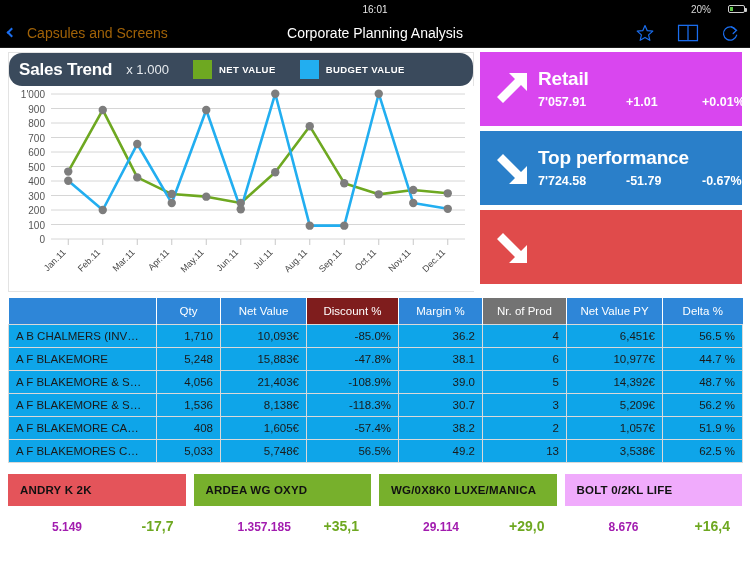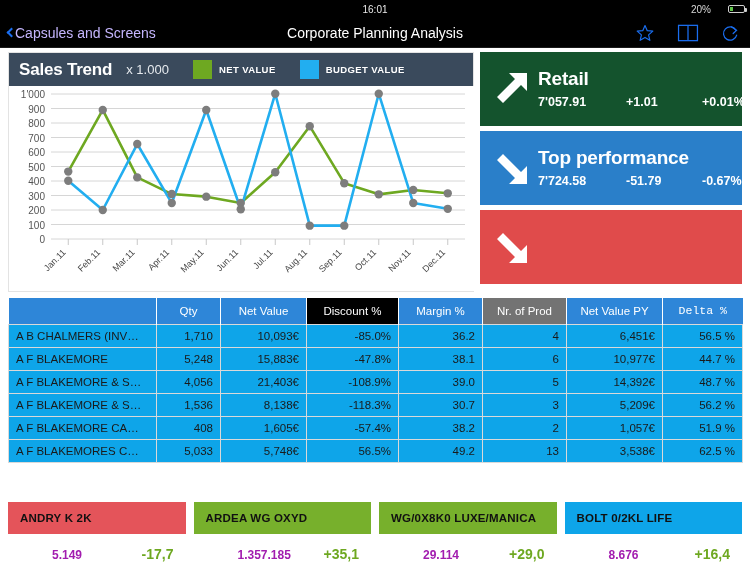--- a/index.html
+++ b/index.html
@@ -28,21 +28,21 @@
   .batt { width:17px; height:8px; border:1px solid #cfcfcf; border-radius:2px; position:relative; }
   .batt::after{ content:""; position:absolute; right:-3px; top:2px; width:2px; height:4px; background:#cfcfcf; border-radius:0 1px 1px 0;}
   .batt i { position:absolute; left:1px; top:1px; bottom:1px; width:20%; background:#5fc54a; display:block; }
 
   
   .navbar {
     height:30px; background:#000; position:relative;
     display:flex; align-items:center;
     border-bottom:1px solid #1a1a1a;
   }
-  .nav-back { position:absolute; left:8px; display:flex; align-items:center; gap:0; color:#c4b5fd; font-size:14px; cursor:pointer;}
+  .nav-back { position:absolute; left:8px; display:flex; align-items:center; gap:12px; color:#a16207; font-size:14px; cursor:pointer;}
   .chev { display:inline-block; width:7px; height:7px; border-left:2px solid #1a6ef0; border-bottom:2px solid #1a6ef0; transform:rotate(45deg); }
   .nav-title { position:absolute; left:0; right:0; text-align:center; color:#fff; font-size:14px; }
   .nav-icons { position:absolute; right:10px; display:flex; align-items:center; gap:22px; }
   .nav-icons svg { display:block; cursor:pointer; }
 
   
   .content { position:absolute; top:48px; left:0; right:0; bottom:0; background:#fff; }
 
   
   .chart-panel {
@@ -74,39 +74,39 @@
   .kpi-abs { width:76px; }
   .kpi-pct { flex:1; text-align:right; }
 
   
   .table-wrap { position:absolute; left:8px; right:8px; top:250px; height:170px; }
   table { width:100%; border-collapse:collapse; table-layout:fixed; font-size:11.5px; color:#1a1a1a;}
   thead th {
     background:#2e86d8; color:#fff; font-weight:normal; font-size:11.5px;
     height:26px; border-right:1px solid #ffffff; text-align:center; padding:0 6px;
   }
-  thead th:last-child { border-right:none;font-family:Liberation Mono, monospace; }
+  thead th:last-child { border-right:none; }
   tbody td {
     height:23px; border:1px solid #d9d9d9; padding:0 7px; background:#0ea5e9; white-space:nowrap; overflow:hidden;
   }
   td.name { text-align:left; }
   td.num { text-align:right; }
   .col-name { width:148px; }
   .col-qty { width:64px; }
   .col-nv { width:86px; }
   .col-disc { width:92px; }
   .col-marg { width:84px; }
   .col-prod { width:84px; }
   .col-nvpy { width:96px; }
   .col-delta { width:80px; }
 
   
   .tiles { position:absolute; left:8px; right:8px; top:426px; height:128px; display:flex; gap:8px; }
   .tile { flex:1; display:flex; flex-direction:column; }
-  .tile-head { height:32px; display:flex; align-items:center; padding:0 12px;margin-top:28px; }
+  .tile-head { height:32px; display:flex; align-items:center; padding:0 12px; }
   .tile-name { font-size:11.5px; font-weight:bold; color:#111; letter-spacing:0.2px; }
   .tile-foot { display:flex; align-items:baseline; padding:12px 12px 0 12px; }
   .tile-val { font-size:12px; font-weight:bold; color:#a21caf;margin-left:32px; }
   .tile-delta { margin-left:auto; font-size:14px; font-weight:bold; }
 </style>
 </head>
 <body>
 
 <div class="screen">
 
@@ -147,21 +147,21 @@
           <path d="M17.5 8.5 A8 8 0 1 0 18.4 14.5"></path>
           <polyline points="12.2,4.6 18.2,8.8 14.2,12.6" fill="none"></polyline>
         </svg>
       </span>
     </div>
   </div>
 
   <div class="content">
 
     <div class="chart-panel">
-      <div class="chart-head" style="background: rgb(58, 74, 92);">
+      <div class="chart-head" style="background: rgb(58, 74, 92); border-radius: 13px;">
         <span class="chart-title">Sales Trend</span>
         <span class="chart-mult">x 1.000</span>
         <span class="legend">
           <span class="sw" id="sw0" style="background: rgb(110, 168, 33);"></span>
           <span class="legend-lbl">NET VALUE</span>
         </span>
         <span class="legend">
           <span class="sw" id="sw1" style="background: rgb(34, 174, 240);"></span>
           <span class="legend-lbl">BUDGET VALUE</span>
         </span>
@@ -238,21 +238,21 @@
             <circle cx="300.75" cy="139.66" r="4.2" fill="#7d7d7d"></circle>
             <circle cx="335.25" cy="139.66" r="4.2" fill="#7d7d7d"></circle>
             <circle cx="369.75" cy="7.710000000000008" r="4.2" fill="#7d7d7d"></circle>
             <circle cx="404.25" cy="117.03999999999999" r="4.2" fill="#7d7d7d"></circle>
             <circle cx="438.75" cy="122.84" r="4.2" fill="#7d7d7d"></circle>
           </svg>
       </div>
     </div>
 
     <div class="kpi-col">
-      <div class="kpi" id="kpi0" style="background: #14532d;">
+      <div class="kpi" id="kpi0" style="background: #d946ef;">
         <div class="kpi-arrow">
           <svg width="44" height="44" viewBox="0 0 44 44">
               <g fill="#ffffff">
                 <polygon points="8,30 26,12 20,6 38,6 38,24 32,18 14,36"></polygon>
               </g>
             </svg>
         </div>
         <div class="kpi-body">
           <div class="kpi-name">Retail</div>
           <div class="kpi-nums">
@@ -300,21 +300,21 @@
           <col class="col-marg">
             <col class="col-prod">
             <col class="col-nvpy">
             <col class="col-delta">
         </colgroup>
         <thead>
           <tr>
             <th style="background: rgb(46, 134, 216);"></th>
             <th style="background: rgb(46, 134, 216);">Qty</th>
             <th style="background: rgb(46, 134, 216);">Net Value</th>
-            <th style="background: #000000;">Discount %</th>
+            <th style="background: #7f1d1d;">Discount %</th>
             <th style="background: rgb(46, 134, 216);">Margin %</th>
             <th style="background: #737373;">Nr. of Prod</th>
             <th style="background: rgb(46, 134, 216);">Net Value PY</th>
             <th style="background: rgb(46, 134, 216);">Delta %</th>
           </tr>
         </thead>
         <tbody id="tbody">
             <tr>
               <td class="name">A B CHALMERS (INV…</td>
               <td class="num">1,710</td>
@@ -401,21 +401,21 @@
       <div class="tile">
         <div class="tile-head" id="th2" style="background: rgb(119, 176, 44);">
           <span class="tile-name">WG/0X8K0 LUXE/MANICA</span>
         </div>
         <div class="tile-foot">
           <span class="tile-val">29.114</span>
           <span class="tile-delta" id="td2" style="color: rgb(110, 168, 33);">+29,0</span>
         </div>
       </div>
       <div class="tile">
-        <div class="tile-head" id="th3" style="background: #0ea5e9;">
+        <div class="tile-head" id="th3" style="background: #f0abfc;">
           <span class="tile-name">BOLT 0/2KL LIFE</span>
         </div>
         <div class="tile-foot">
           <span class="tile-val">8.676</span>
           <span class="tile-delta" id="td3" style="color: rgb(110, 168, 33);">+16,4</span>
         </div>
       </div>
     </div>
 
   </div>

